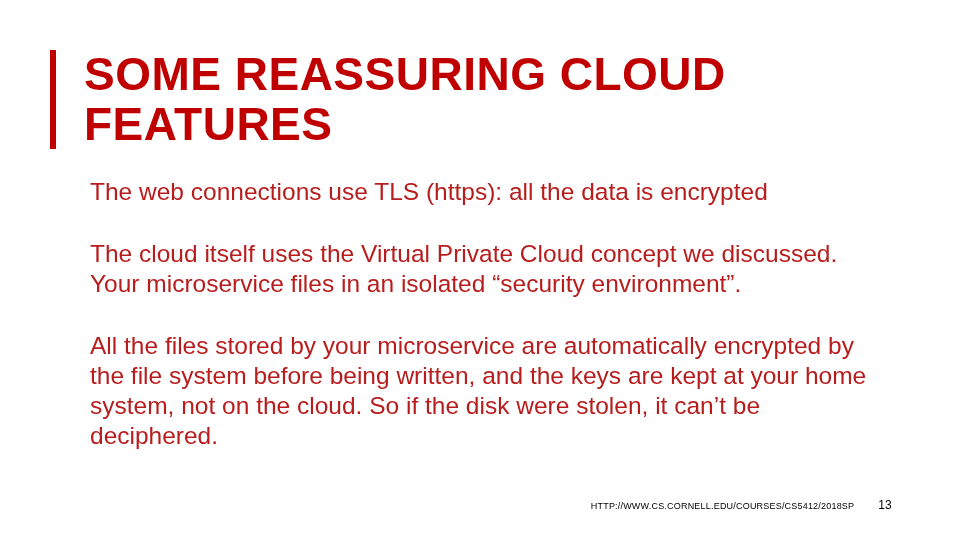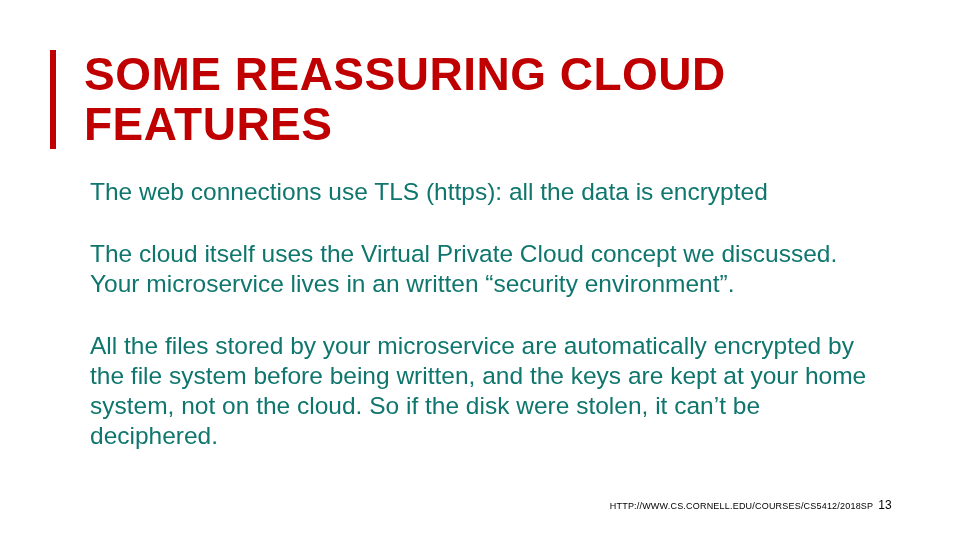--- a/index.html
+++ b/index.html
@@ -25,53 +25,53 @@
     color: #c00000;
     font-weight: 700;
     font-size: 46px;
     line-height: 1.08;
     letter-spacing: 0.5px;
   }
   .body {
     margin-top: 28px;
     padding-left: 40px;
     padding-right: 20px;
-    color: #0f766e;
+    color: #b91c1c;
     font-size: 24.5px;
     line-height: 1.22;
   }
   .para {
     margin-bottom: 32px;
   }
   .footer {
     position: absolute;
     right: 68px;
     bottom: 28px;
     font-size: 9px;
     letter-spacing: 0.2px;
     color: #000;
     display: flex;
     align-items: baseline;
-    gap: 5px;
+    gap: 24px;
   }
   .footer .num { font-size: 12px; }
 </style>
 </head>
 <body>
 
 <div class="slide">
 
   <div class="title-block">
     <div class="title-rule"></div>
     <h1 class="title-text">SOME REASSURING CLOUD FEATURES</h1>
   </div>
 
   <div class="body">
     <p class="para">The web connections use TLS (https): all the data is encrypted</p>
-    <p class="para">The cloud itself uses the Virtual Private Cloud concept we discussed.  Your microservice lives in an written “security environment”.</p>
+    <p class="para">The cloud itself uses the Virtual Private Cloud concept we discussed.  Your microservice files in an isolated “security environment”.</p>
     <p class="para">All the files stored by your microservice are automatically encrypted by the file system before being written, and the keys are kept at your home system, not on the cloud.  So if the disk were stolen, it can’t be deciphered.</p>
   </div>
 
   <div class="footer">
     <span>HTTP://WWW.CS.CORNELL.EDU/COURSES/CS5412/2018SP</span>
     <span class="num">13</span>
   </div>
 
 </div>
 

